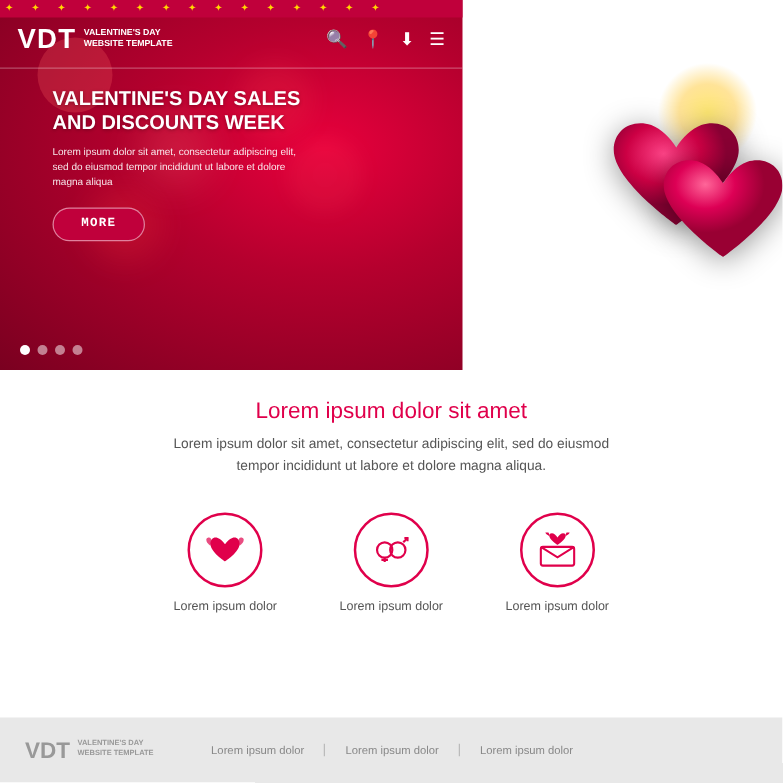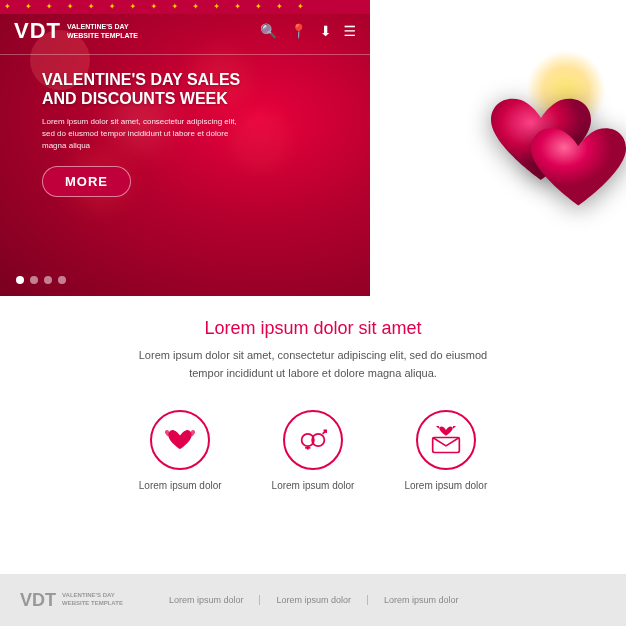--- a/index.html
+++ b/index.html
@@ -124,28 +124,29 @@
     .hero-body {
       font-size: 8px;
       color: rgba(255,255,255,0.9);
       line-height: 1.5;
       margin-bottom: 14px;
     }
     .hero-btn {
       background: #c0003b;
       border: 1px solid rgba(255,255,255,0.5);
       color: #fff;
-      font-size: 13px;
+      font-size: 10px;
       font-weight: bold;
       text-transform: uppercase;
       padding: 7px 22px;
       border-radius: 16px;
       cursor: pointer;
       letter-spacing: 1px;
       display: inline-block;
+      font-family: Liberation Mono, monospace;
     }
 
     
     .hearts-wrap {
       position: absolute;
       right: -60px;
       top: 40px;
       width: 220px;
       height: 220px;
       z-index: 15;

